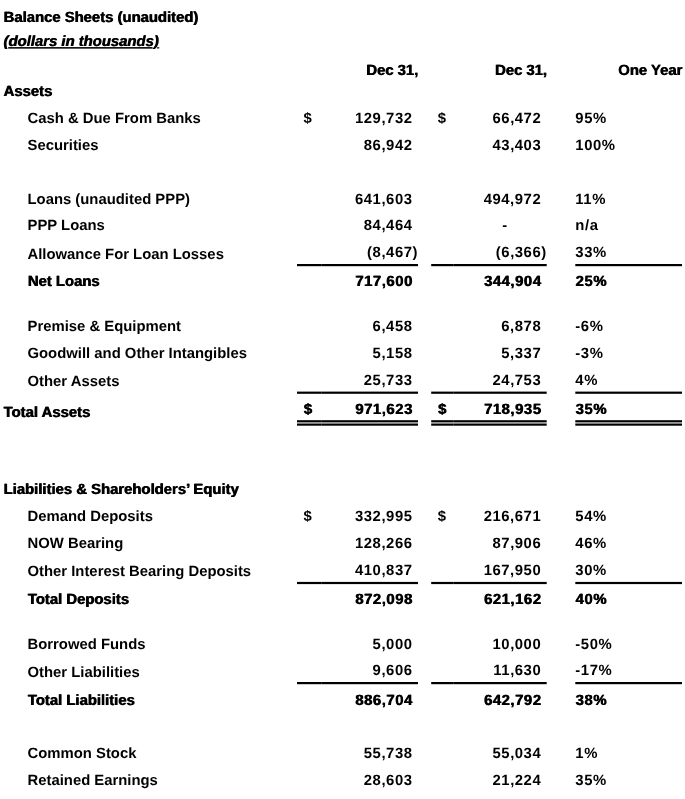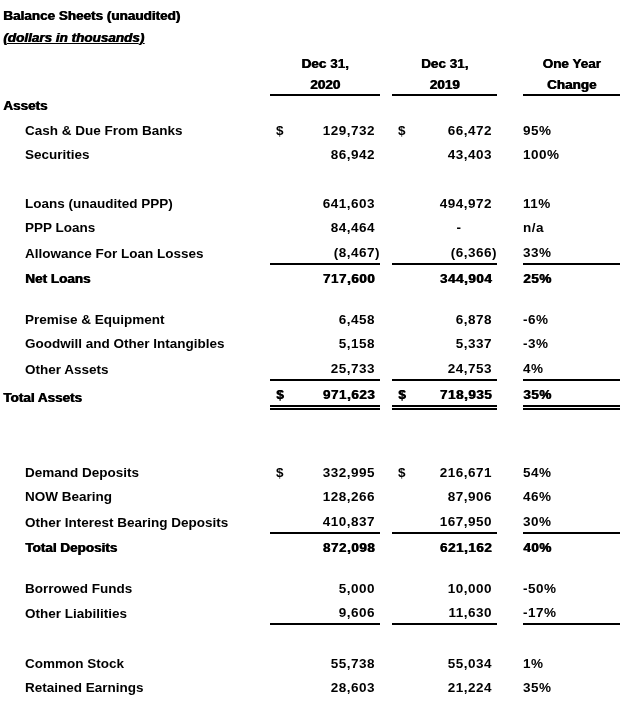--- a/index.html
+++ b/index.html
@@ -15,21 +15,21 @@
     font-weight: 700;
     overflow: hidden;
   }
   .xbold, tr.xbold > td, .hdr td { text-shadow: 0.65px 0 0 currentColor; }
   .title   { line-height: 22px; white-space: nowrap; }
   .subtitle{ line-height: 22px; font-style: italic; white-space: nowrap; text-decoration: underline; }
 
   table { border-collapse: collapse; table-layout: fixed; width: 617px; }
   td { padding: 0; vertical-align: bottom; white-space: nowrap; line-height: 14px; }
 
-  .hdr td   { text-align: center; height: 22px; padding-bottom: 2px; }
+  .hdr td   { text-align: right; height: 22px; padding-bottom: 2px; }
   .hdr2 td  { height: 19px; }
   td.hu     { border-bottom: 2px solid #000; }
 
   tbody td      { height: 21.5px; padding-bottom: 3px; }
   tr.section td { height: 17px; padding-left: 0; }
   tr.blank td   { height: 21px; }
   tr.blank-sm td{ height: 13px; }
 
   td.lbl  { padding-left: 22px; }
   tr.flush td.lbl { padding-left: 0; }
@@ -61,28 +61,20 @@
   </colgroup>
   <thead>
     <tr class="hdr">
       <td></td>
       <td colspan="2">Dec 31,</td>
       <td></td>
       <td colspan="2">Dec 31,</td>
       <td></td>
       <td>One Year</td>
     </tr>
-    <tr class="hdr hdr2">
-      <td></td>
-      <td colspan="2" class="hu">2020</td>
-      <td></td>
-      <td colspan="2" class="hu">2019</td>
-      <td></td>
-      <td class="hu">Change</td>
-    </tr>
   </thead>
   <tbody id="rows">
       <tr class="section xbold">
         <td colspan="8">Assets</td>
       </tr>
       <tr>
     <td class="lbl">Cash &amp; Due From Banks</td>
     <td class="d">$</td>
     <td class="v">129,732</td>
     <td></td>
@@ -186,20 +178,23 @@
     <td class="v uu">718,935</td>
     <td></td>
     <td class="chg uu">35%</td>
   </tr>
       <tr class="blank">
         <td colspan="8"></td>
       </tr>
       <tr class="blank">
         <td colspan="8"></td>
       </tr>
+      <tr class="section xbold">
+        <td colspan="8">Liabilities &amp; Shareholders’ Equity</td>
+      </tr>
       <tr>
     <td class="lbl">Demand Deposits</td>
     <td class="d">$</td>
     <td class="v">332,995</td>
     <td></td>
     <td class="d">$</td>
     <td class="v">216,671</td>
     <td></td>
     <td class="chg">54%</td>
   </tr>
@@ -249,20 +244,30 @@
       <tr>
     <td class="lbl">Other Liabilities</td>
     <td class="d u"></td>
     <td class="v u">9,606</td>
     <td></td>
     <td class="d u"></td>
     <td class="v u">11,630</td>
     <td></td>
     <td class="chg u">-17%</td>
   </tr>
+      <tr class="xbold">
+    <td class="lbl">Total Liabilities</td>
+    <td class="d"></td>
+    <td class="v">886,704</td>
+    <td></td>
+    <td class="d"></td>
+    <td class="v">642,792</td>
+    <td></td>
+    <td class="chg">38%</td>
+  </tr>
       <tr class="blank">
         <td colspan="8"></td>
       </tr>
       <tr>
     <td class="lbl">Common Stock</td>
     <td class="d"></td>
     <td class="v">55,738</td>
     <td></td>
     <td class="d"></td>
     <td class="v">55,034</td>

